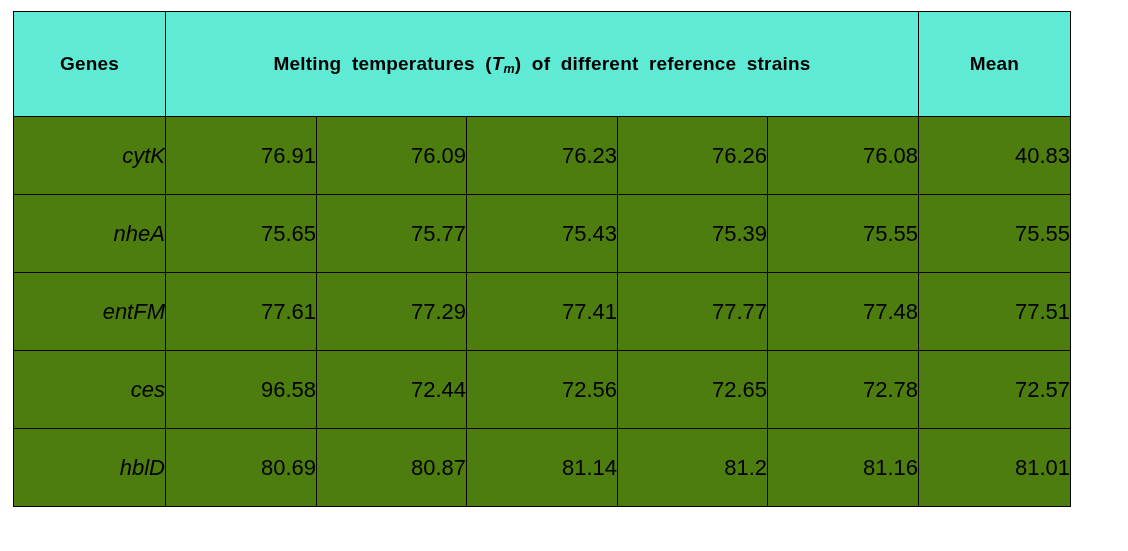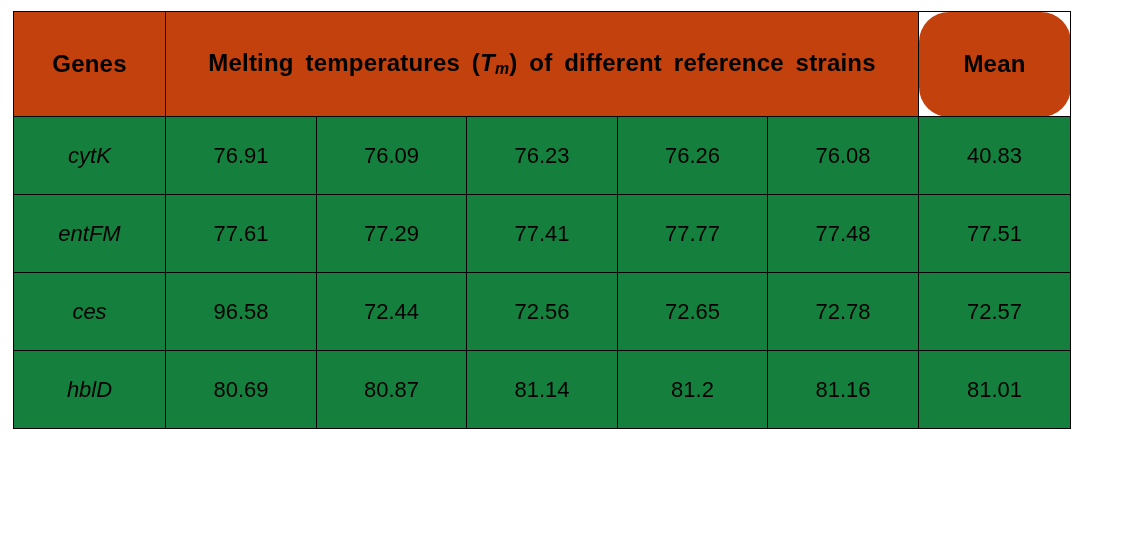--- a/index.html
+++ b/index.html
@@ -50,28 +50,28 @@
   col.c-s1     { width: 151px; }
   col.c-s2     { width: 150px; }
   col.c-s3     { width: 151px; }
   col.c-s4     { width: 150px; }
   col.c-s5     { width: 151px; }
   col.c-mean   { width: 152px; }
 
   
   tr.head-row th {
     height: 104px;
-    background: #c2410c;
-    font-size: 24px;
+    background: #5eead4;
+    font-size: 19px;
     font-weight: bold;
     letter-spacing: 0.2px;
   }
 
   th.h-genes { font-size: 23px; font-weight: bold; }
-  th.h-mean  { font-size: 23px; font-weight: bold; border-radius: 30px; }
+  th.h-mean  { font-size: 23px; font-weight: bold; }
 
   th.h-span {
     font-size: 23px;
     font-weight: bold;
     word-spacing: 5px;
     padding: 0 8px;
   }
   th.h-span .tm-italic {
     font-style: italic;
     font-weight: bold;
@@ -80,21 +80,22 @@
     font-style: italic;
     font-weight: bold;
     font-size: 0.66em;
     vertical-align: -0.22em;
   }
 
   
   tr.data-row td {
     height: 77px;
     font-size: 22px;
-    background: #15803d;
+    background: #4d7c0f;
+    text-align: right;
   }
 
   td.gene-cell {
     font-style: italic;
     font-weight: bold;
     font-size: 22px;
   }
 
   td.val-cell {
     font-style: normal;
@@ -129,20 +130,29 @@
         <tr class="data-row">
           <td class="gene-cell">cytK</td>
           <td class="val-cell">76.91</td>
           <td class="val-cell">76.09</td>
           <td class="val-cell">76.23</td>
           <td class="val-cell">76.26</td>
           <td class="val-cell">76.08</td>
           <td class="val-cell">40.83</td>
         </tr>
         <tr class="data-row">
+          <td class="gene-cell">nheA</td>
+          <td class="val-cell">75.65</td>
+          <td class="val-cell">75.77</td>
+          <td class="val-cell">75.43</td>
+          <td class="val-cell">75.39</td>
+          <td class="val-cell">75.55</td>
+          <td class="val-cell">75.55</td>
+        </tr>
+        <tr class="data-row">
           <td class="gene-cell">entFM</td>
           <td class="val-cell">77.61</td>
           <td class="val-cell">77.29</td>
           <td class="val-cell">77.41</td>
           <td class="val-cell">77.77</td>
           <td class="val-cell">77.48</td>
           <td class="val-cell">77.51</td>
         </tr>
         <tr class="data-row">
           <td class="gene-cell">ces</td>

